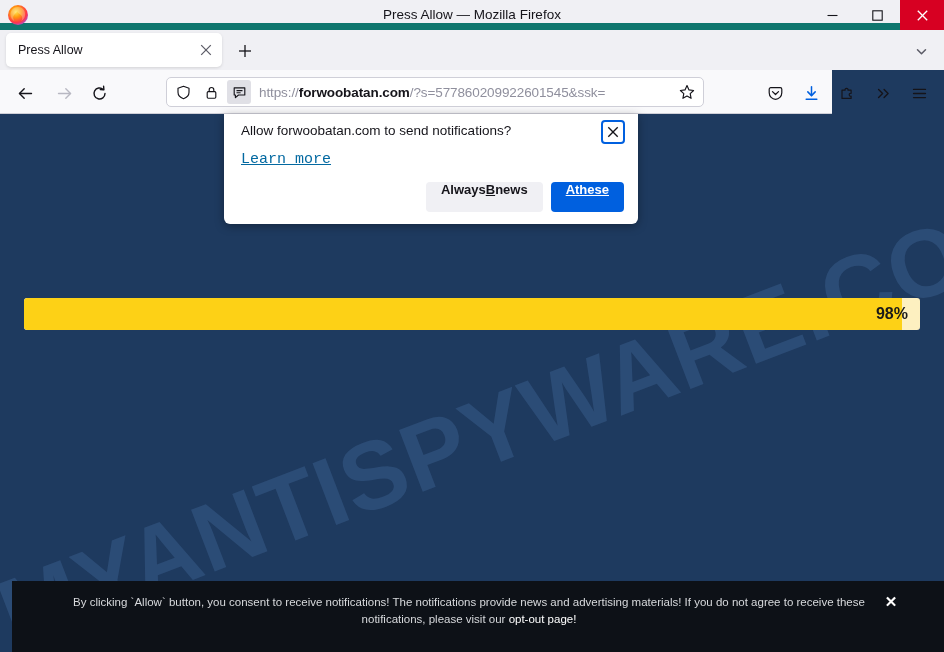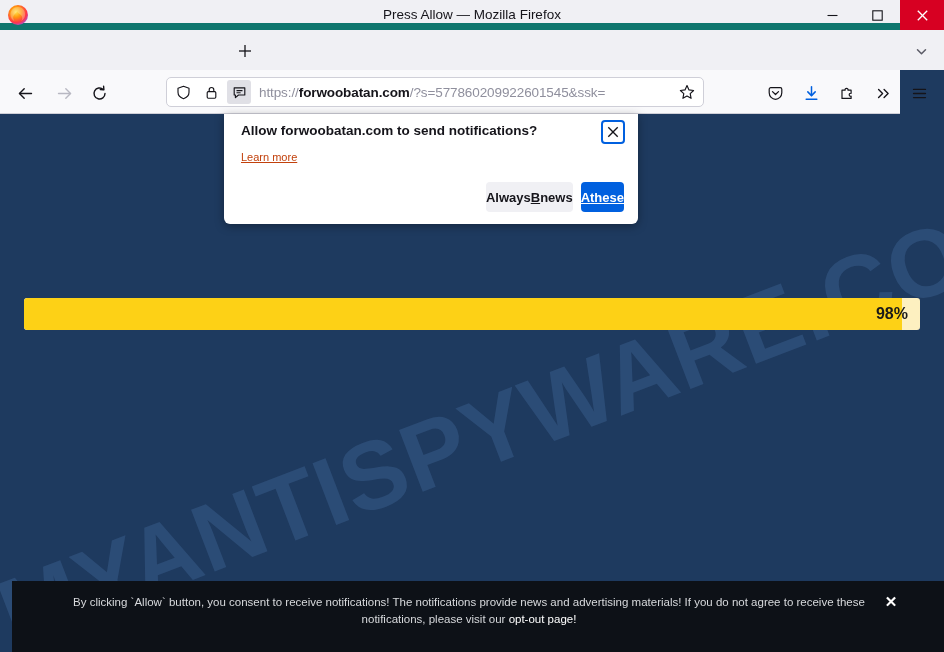--- a/index.html
+++ b/index.html
@@ -120,21 +120,21 @@
     display: flex;
     align-items: center;
     justify-content: center;
     border-radius: 4px;
   }
 
   
   .navbar {
     position: absolute;
     top: 70px; left: 0;
-    width: 900px;
+    width: 832px;
     height: 44px;
     background: #f9f9fb;
     border-bottom: 1px solid #cfcfd8;
     box-sizing: border-box;
   }
   .navbtn {
     position: absolute;
     top: 9px;
     width: 28px; height: 28px;
     display: flex;
@@ -324,21 +324,21 @@
     background: #ffffff;
     border-radius: 0 0 6px 6px;
     box-shadow: 0 2px 10px rgba(0,0,0,.35);
     box-sizing: border-box;
   }
   .dh-title {
     position: absolute;
     left: 17px;
     top: 9px;
     font-size: 13.5px;
-    font-weight: 700;
+    font-weight: 400;
     color: #15141a;
     font-family: "Liberation Sans", sans-serif;
     text-align: center;
   }
   .dh-close {
     position: absolute;
     right: 13px;
     top: 6px;
     width: 24px;
     height: 24px;
@@ -346,40 +346,39 @@
     border-radius: 4px;
     display: flex;
     align-items: center;
     justify-content: center;
     box-sizing: border-box;
   }
   .dh-learn {
     position: absolute;
     left: 17px;
     top: 37px;
-    font-size: 11px;
-    color: #c2410c;
+    font-size: 15px;
+    color: #0369a1;
     text-decoration: underline;
-    font-family: Liberation Sans, sans-serif;
+    font-family: Liberation Mono, monospace;
   }
   .dh-buttons {
     position: absolute;
     right: 14px;
     bottom: 12px;
     display: flex;
     gap: 8px;
   }
   .dh-btn {
     height: 30px;
-    padding: 0 0;
+    padding: 0 15px;
     border-radius: 4px;
     font-size: 13px;
     font-weight: 700;
     display: flex;
-    align-items: center;
     justify-content: center;
     font-family: "Liberation Sans", sans-serif;
     box-sizing: border-box;
     white-space: nowrap;
   }
   .dh-btn.secondary {
     background: #f0f0f4;
     color: #15141a;
   }
   .dh-btn.primary {
@@ -423,20 +422,29 @@
       <div class="winbtn close">
         <svg width="11" height="11" viewBox="0 0 11 11">
             <line x1="0.8" y1="0.8" x2="10.2" y2="10.2" stroke="#ffffff" stroke-width="1.3"></line>
             <line x1="10.2" y1="0.8" x2="0.8" y2="10.2" stroke="#ffffff" stroke-width="1.3"></line>
           </svg>
       </div>
     </div>
   </div>
 
   <div class="tabstrip">
+    <div class="tab">
+      <span class="tab-title">Press Allow</span>
+      <span class="tab-close">
+        <svg width="12" height="12" viewBox="0 0 12 12">
+            <line x1="1.2" y1="1.2" x2="10.8" y2="10.8" stroke="#5b5b66" stroke-width="1.2"></line>
+            <line x1="10.8" y1="1.2" x2="1.2" y2="10.8" stroke="#5b5b66" stroke-width="1.2"></line>
+          </svg>
+      </span>
+    </div>
     <div class="newtab">
       <svg width="14" height="14" viewBox="0 0 14 14">
           <line x1="7" y1="1" x2="7" y2="13" stroke="#15141a" stroke-width="1.3"></line>
           <line x1="1" y1="7" x2="13" y2="7" stroke="#15141a" stroke-width="1.3"></line>
         </svg>
     </div>
     <div class="alltabs">
       <svg width="13" height="13" viewBox="0 0 13 13">
           <polyline points="2.5,4.8 6.5,8.8 10.5,4.8" fill="none" stroke="#5b5b66" stroke-width="1.5" stroke-linecap="round" stroke-linejoin="round"></polyline>
         </svg>

